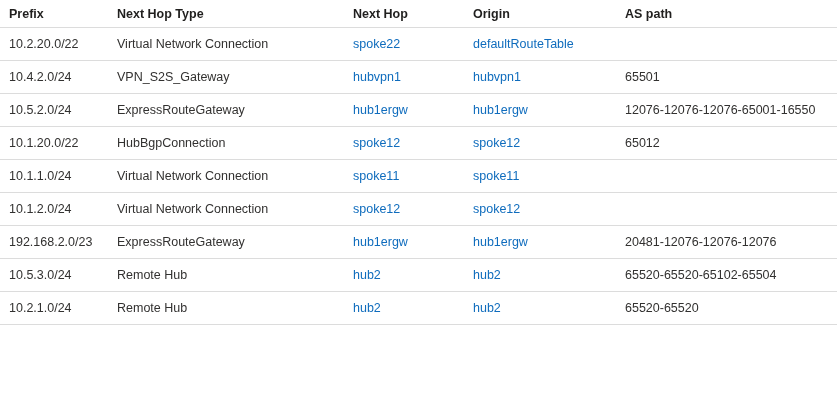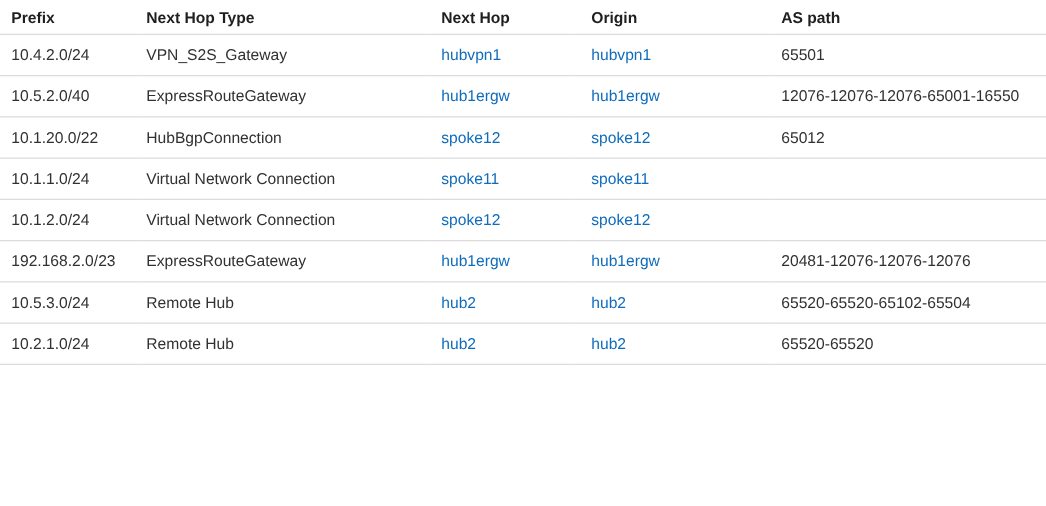--- a/index.html
+++ b/index.html
@@ -94,28 +94,35 @@
     <tr>
       <th class="head-prefix">Prefix</th>
       <th class="head-nexthoptype">Next Hop Type</th>
       <th class="head-nexthop">Next Hop</th>
       <th class="head-origin">Origin</th>
       <th class="head-aspath">AS path</th>
     </tr>
   </thead>
   <tbody id="routes-body">
       <tr>
+        <td class="cell-prefix"><span class="plain">10.2.20.0/22</span></td>
+        <td class="cell-nexthoptype"><span class="plain">Virtual Network Connection</span></td>
+        <td class="cell-nexthop"><span class="link">spoke22</span></td>
+        <td class="cell-origin"><span class="link">defaultRouteTable</span></td>
+        <td class="cell-aspath"><span class="plain"></span></td>
+      </tr>
+      <tr>
         <td class="cell-prefix"><span class="plain">10.4.2.0/24</span></td>
         <td class="cell-nexthoptype"><span class="plain">VPN_S2S_Gateway</span></td>
         <td class="cell-nexthop"><span class="link">hubvpn1</span></td>
         <td class="cell-origin"><span class="link">hubvpn1</span></td>
         <td class="cell-aspath"><span class="plain">65501</span></td>
       </tr>
       <tr>
-        <td class="cell-prefix"><span class="plain">10.5.2.0/40</span></td>
+        <td class="cell-prefix"><span class="plain">10.5.2.0/24</span></td>
         <td class="cell-nexthoptype"><span class="plain">ExpressRouteGateway</span></td>
         <td class="cell-nexthop"><span class="link">hub1ergw</span></td>
         <td class="cell-origin"><span class="link">hub1ergw</span></td>
         <td class="cell-aspath"><span class="plain">12076-12076-12076-65001-16550</span></td>
       </tr>
       <tr>
         <td class="cell-prefix"><span class="plain">10.1.20.0/22</span></td>
         <td class="cell-nexthoptype"><span class="plain">HubBgpConnection</span></td>
         <td class="cell-nexthop"><span class="link">spoke12</span></td>
         <td class="cell-origin"><span class="link">spoke12</span></td>

